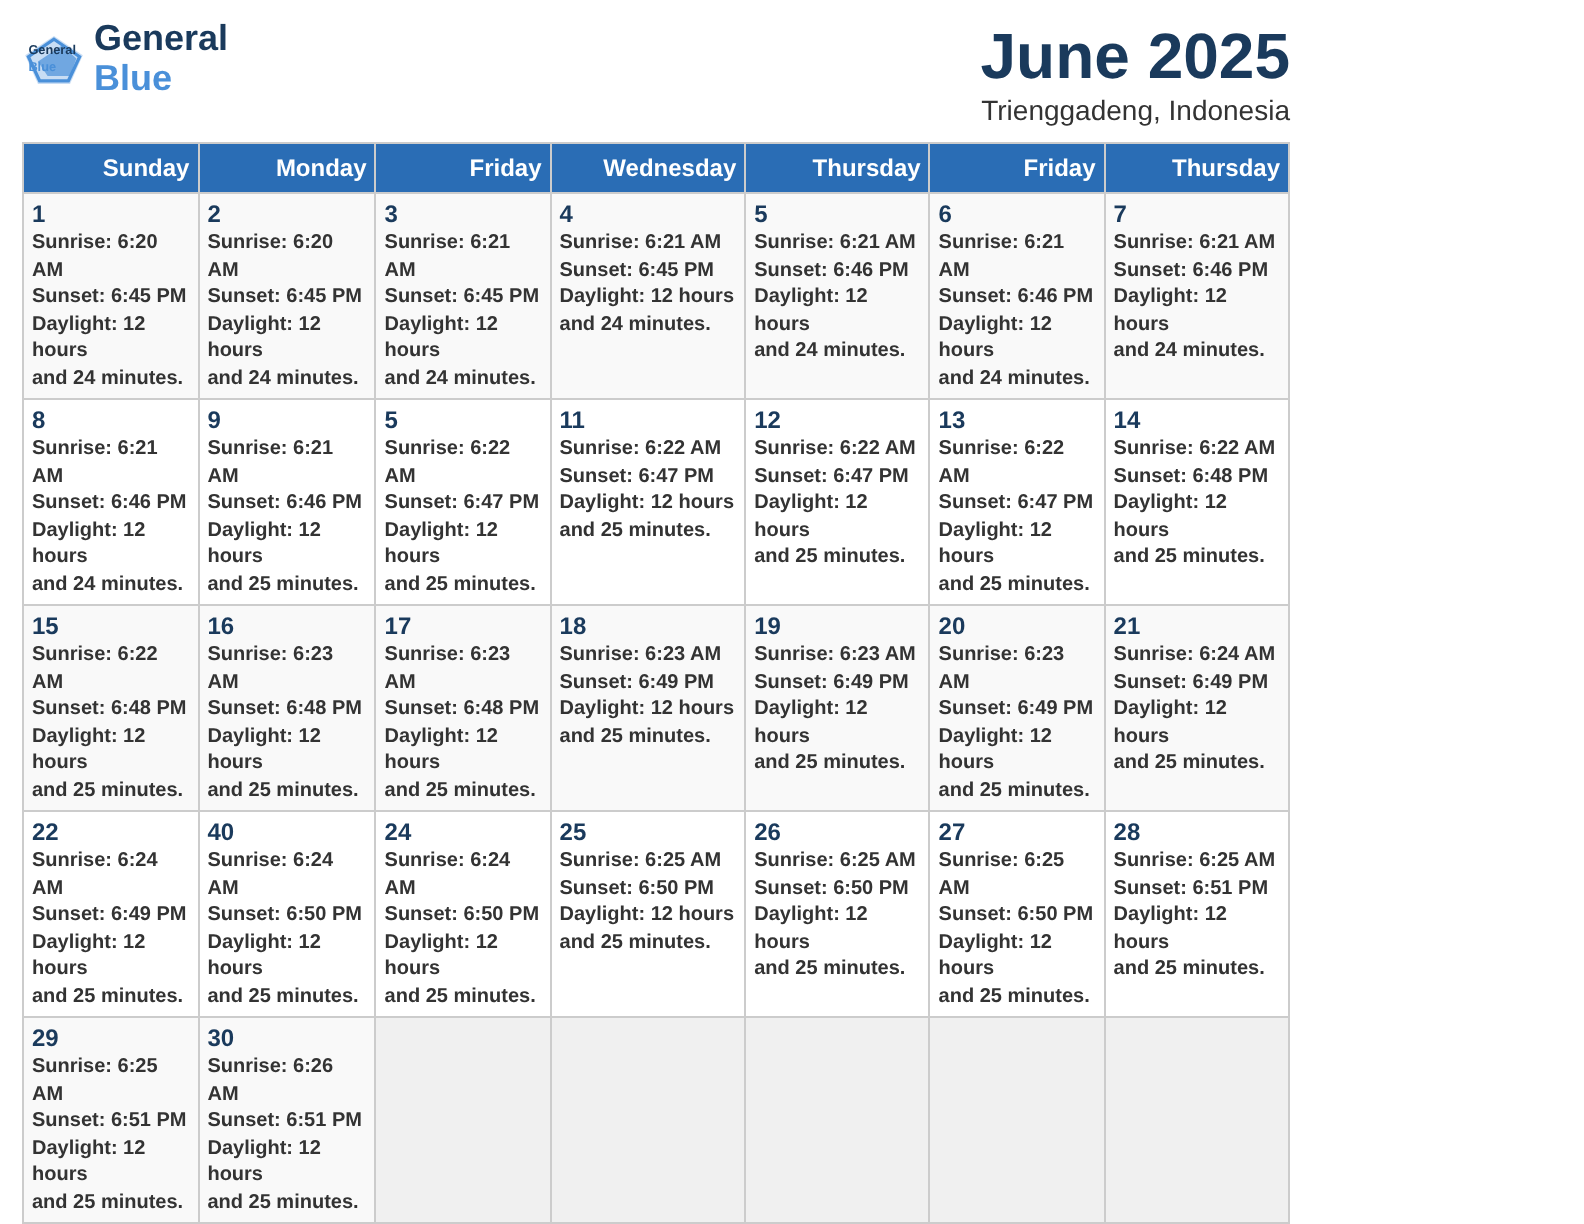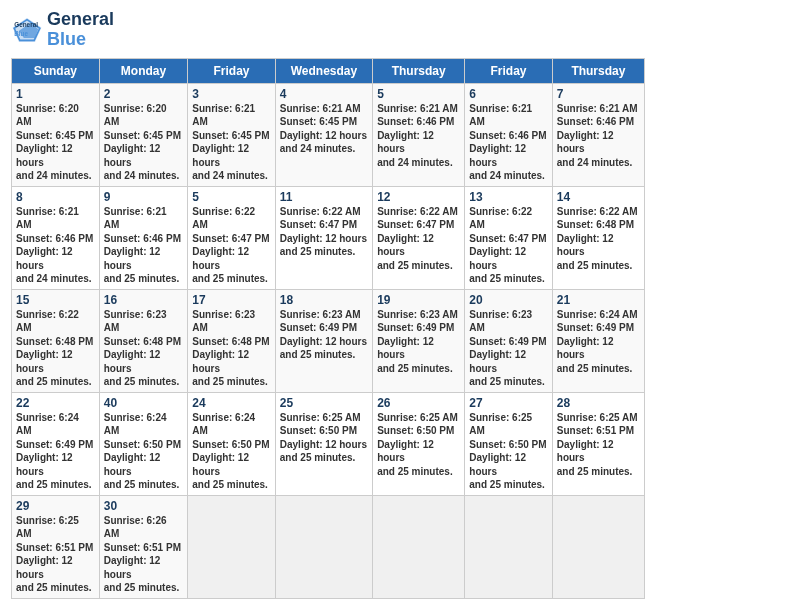--- a/index.html
+++ b/index.html
@@ -54,21 +54,21 @@
     }
     .calendar {
       width: 100%;
       border-collapse: collapse;
       font-size: 10px;
     }
     .calendar thead tr th {
       background: #2a6db5;
       color: #fff;
       padding: 5px 4px;
-      text-align: center;
+      text-align: right;
       font-size: 12px;
       font-weight: bold;
       border: 1px solid #ccc;
     }
     .calendar tbody tr td {
       border: 1px solid #ccc;
       padding: 3px 4px;
       vertical-align: top;
       width: 113px;
       height: 80px;
@@ -108,20 +108,24 @@
         <polygon points="20,2 38,14 30,32 10,32 2,14" fill="#4a90d9" opacity="0.3"></polygon>
         <polygon points="20,4 36,15 29,30 11,30 4,15" fill="none" stroke="#4a90d9" stroke-width="2"></polygon>
         <polygon points="25,8 34,16 30,27 16,27 10,18" fill="#4a90d9" opacity="0.7"></polygon>
         <text x="4" y="13" font-size="8" font-weight="bold" fill="#1a3a5c">General</text>
         <text x="4" y="24" font-size="8" font-weight="bold" fill="#4a90d9">Blue</text>
       </svg>
       <div>
         <div class="logo-text">General<br><span>Blue</span></div>
       </div>
     </div>
+    <div class="title-block">
+      <div class="month-title">June 2025</div>
+      <div class="location">Trienggadeng, Indonesia</div>
+    </div>
   </div>
 
   <table class="calendar">
     <thead>
       <tr>
         <th>Sunday</th>
         <th>Monday</th>
         <th>Friday</th>
         <th>Wednesday</th>
         <th>Thursday</th>

